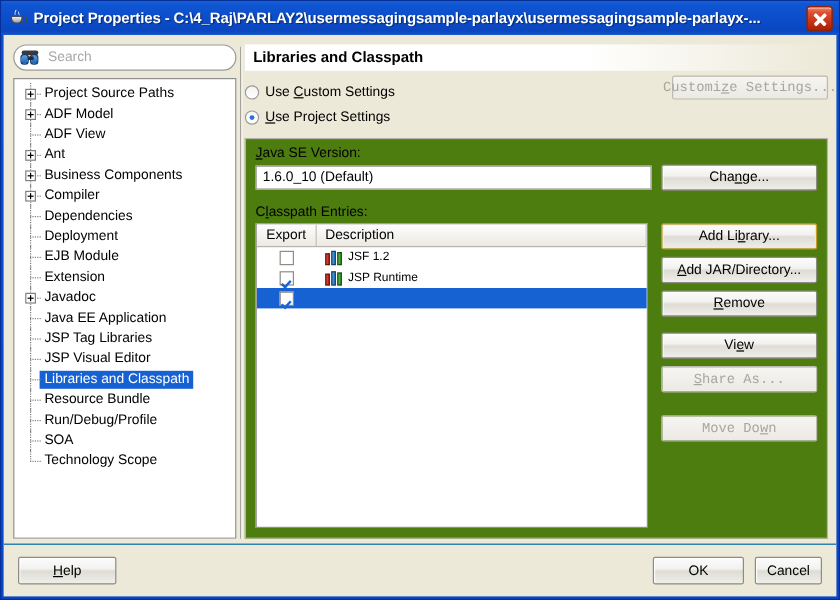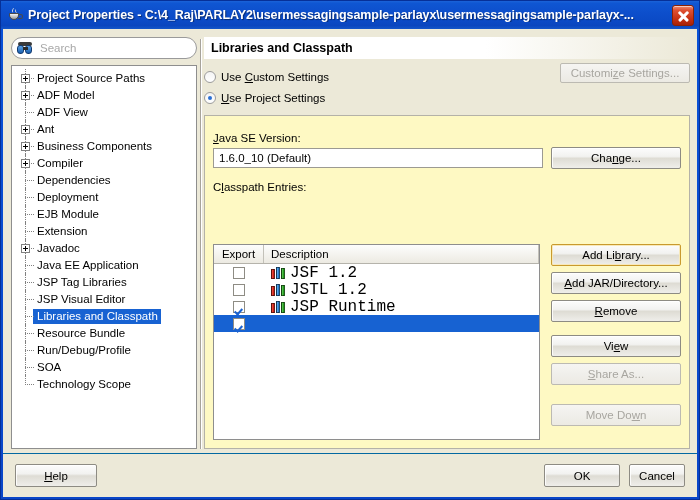--- a/index.html
+++ b/index.html
@@ -271,36 +271,37 @@
     display: flex; align-items: center; justify-content: center;
     box-shadow: inset 1px 1px 0 rgba(255,255,255,0.85);
     white-space: nowrap;
   }
   .btn.disabled {
     color: #a8a6a0;
     background: linear-gradient(to bottom, #f6f5f2 0%, #f0efeb 50%, #eceae3 100%);
     border-color: #bcbab2;
     box-shadow: none;
     cursor: default;
+    font-family: Liberation Mono, monospace;
   }
   .btn.focused {
     border: 1px solid #c99a2e;
     box-shadow: inset 0 0 0 1px #f7e9bb, inset 1px 1px 0 rgba(255,255,255,0.7);
   }
 
   .customize-row {
     position: absolute; right: 0; top: -4px;
   }
   .btn-customize { width: 130px; height: 20px; }
 
   
   .groupbox {
     border: 1px solid #b4b2a8;
-    background: #fef9c3;
-    padding: 16px 8px 8px 8px;
+    background: #4d7c0f;
+    padding: 6px 8px 8px 8px;
     margin-top: 6px;
     flex: 1 1 auto;
     display: flex; flex-direction: column;
     min-height: 0;
   }
   .field-label {
     font-size: 11.5px; color: #000; margin-bottom: 3px;
   }
   .row-flex { display: flex; align-items: center; gap: 8px; }
   .textfield {
@@ -313,21 +314,20 @@
     font-size: 11.5px; color: #000;
   }
   .btn-change { width: 130px; flex: 0 0 130px; height: 22px; }
 
   .entries-label { margin: 12px 0 3px 0; font-size: 11.5px; }
 
   .entries-area {
     flex: 1 1 auto;
     display: flex; gap: 11px;
     min-height: 0;
-    margin-top: 48px;
   }
   .table-wrap {
     flex: 1 1 auto;
     background: #ffffff;
     border: 1px solid #8e8e8e;
     display: flex; flex-direction: column;
     min-width: 0; overflow: hidden;
   }
   .thead {
     height: 19px; flex: 0 0 19px;
@@ -378,21 +378,21 @@
     position: relative;
   }
   .books i {
     position: absolute; bottom: 0;
     width: 4px; border: 1px solid rgba(0,0,0,0.55);
     display: block;
   }
   .books i.b1 { left: 0;  height: 10px; background: linear-gradient(to right,#f05a4a,#c01008); }
   .books i.b2 { left: 5px; height: 12px; background: linear-gradient(to right,#63b8f2,#1668c0); }
   .books i.b3 { left: 10px; height: 11px; background: linear-gradient(to right,#66d25c,#138a10); }
-  .row-text { font-size: 16px; color: #000; white-space: nowrap; font-family: Liberation Mono, monospace; }
+  .row-text { font-size: 10px; color: #000; white-space: nowrap; }
   .trow.selected .row-text { color: #ffffff; }
 
   .side-buttons {
     width: 130px; flex: 0 0 130px;
     display: flex; flex-direction: column;
   }
   .side-buttons .btn { height: 22px; width: 130px; }
   .gap-sm { height: 6px; }
   .gap-md { height: 13px; }
 
@@ -613,33 +613,20 @@
                     <span class="cell-export">
                       <span class="cb"></span>
                     </span>
                     <span class="cell-desc">
                       <span class="books">
                         <i class="b1"></i>
                         <i class="b2"></i>
                         <i class="b3"></i>
                       </span>
                       <span class="row-text">JSF 1.2</span>
-                    </span>
-                  </div>
-                  <div class="trow">
-                    <span class="cell-export">
-                      <span class="cb"></span>
-                    </span>
-                    <span class="cell-desc">
-                      <span class="books">
-                        <i class="b1"></i>
-                        <i class="b2"></i>
-                        <i class="b3"></i>
-                      </span>
-                      <span class="row-text">JSTL 1.2</span>
                     </span>
                   </div>
                   <div class="trow">
                     <span class="cell-export">
                       <span class="cb checked"></span>
                     </span>
                     <span class="cell-desc">
                       <span class="books">
                         <i class="b1"></i>
                         <i class="b2"></i>

